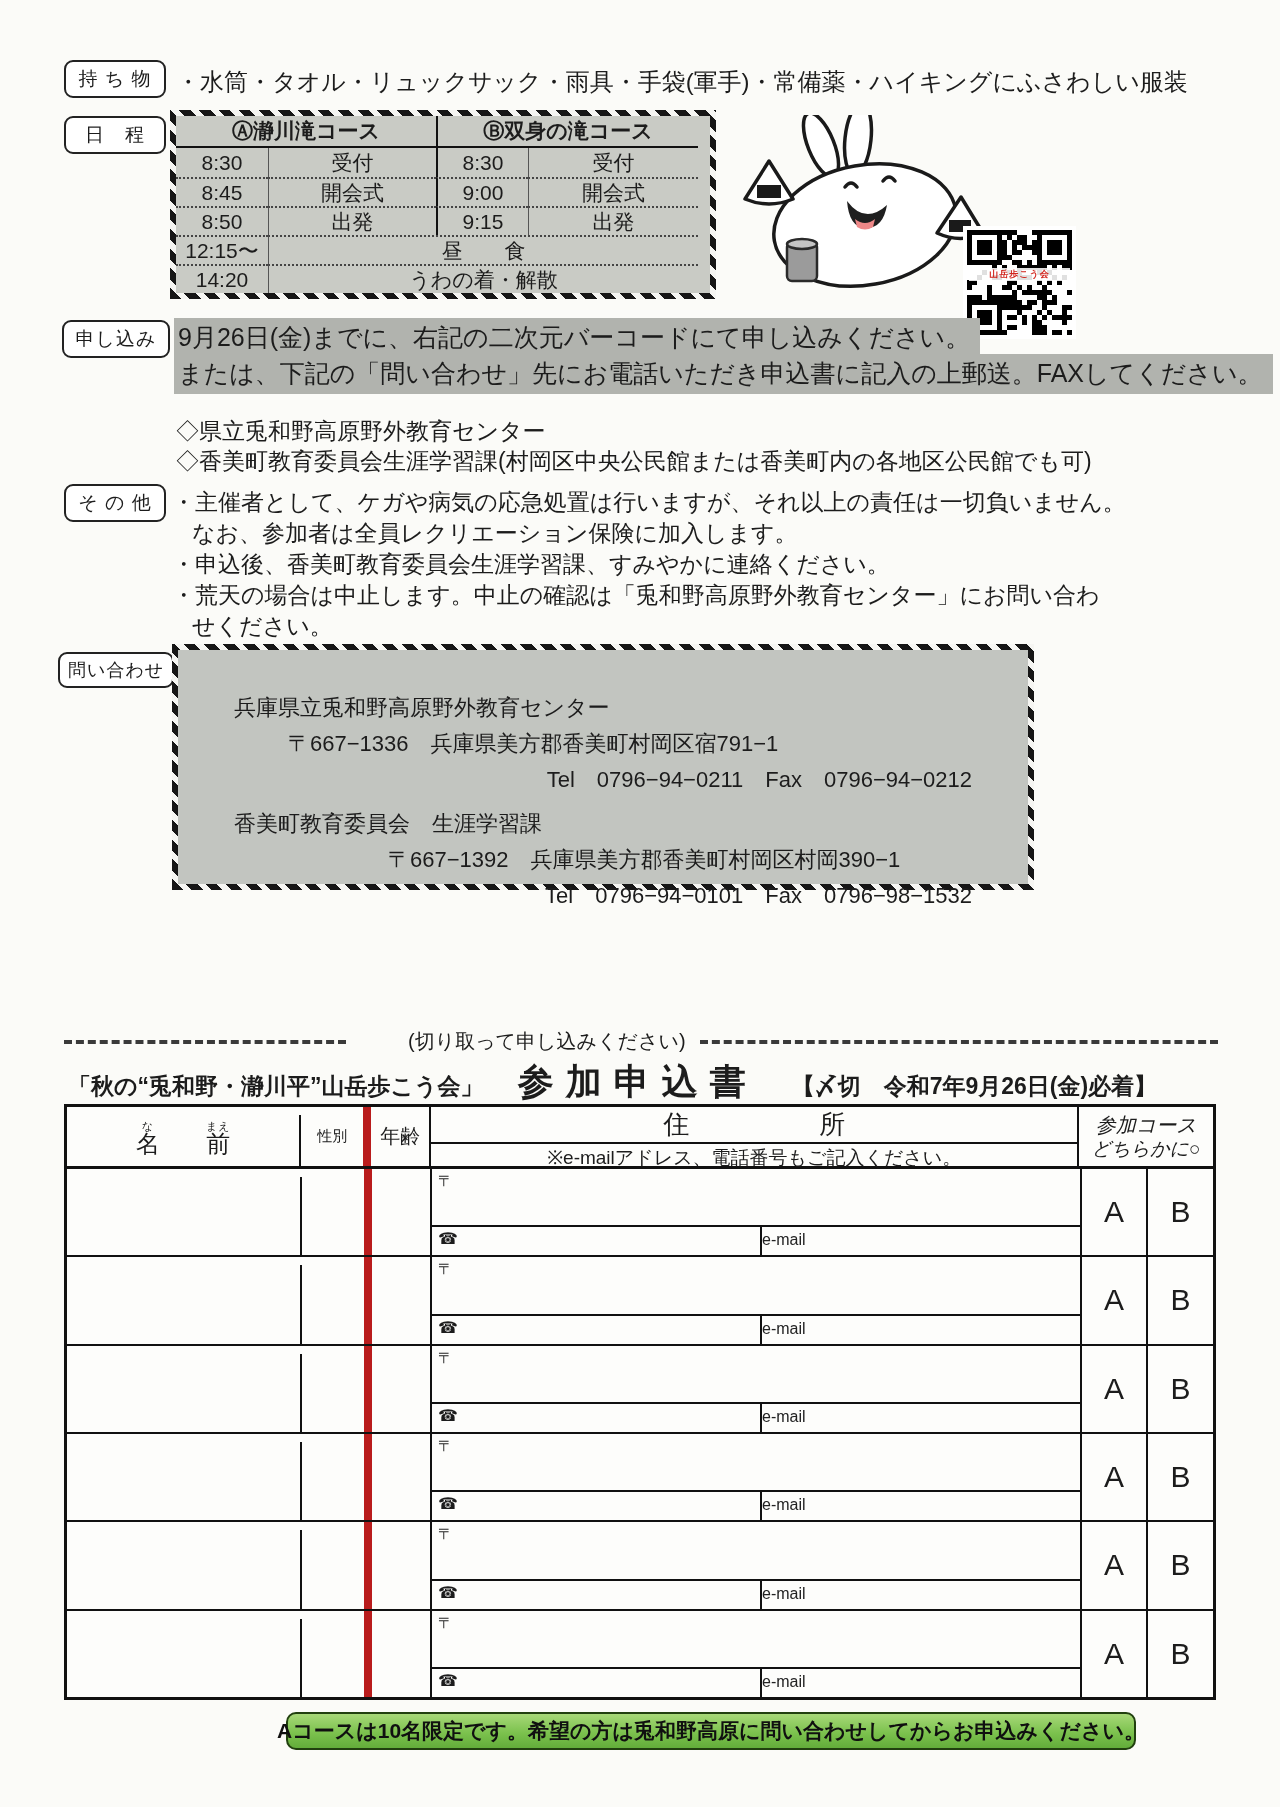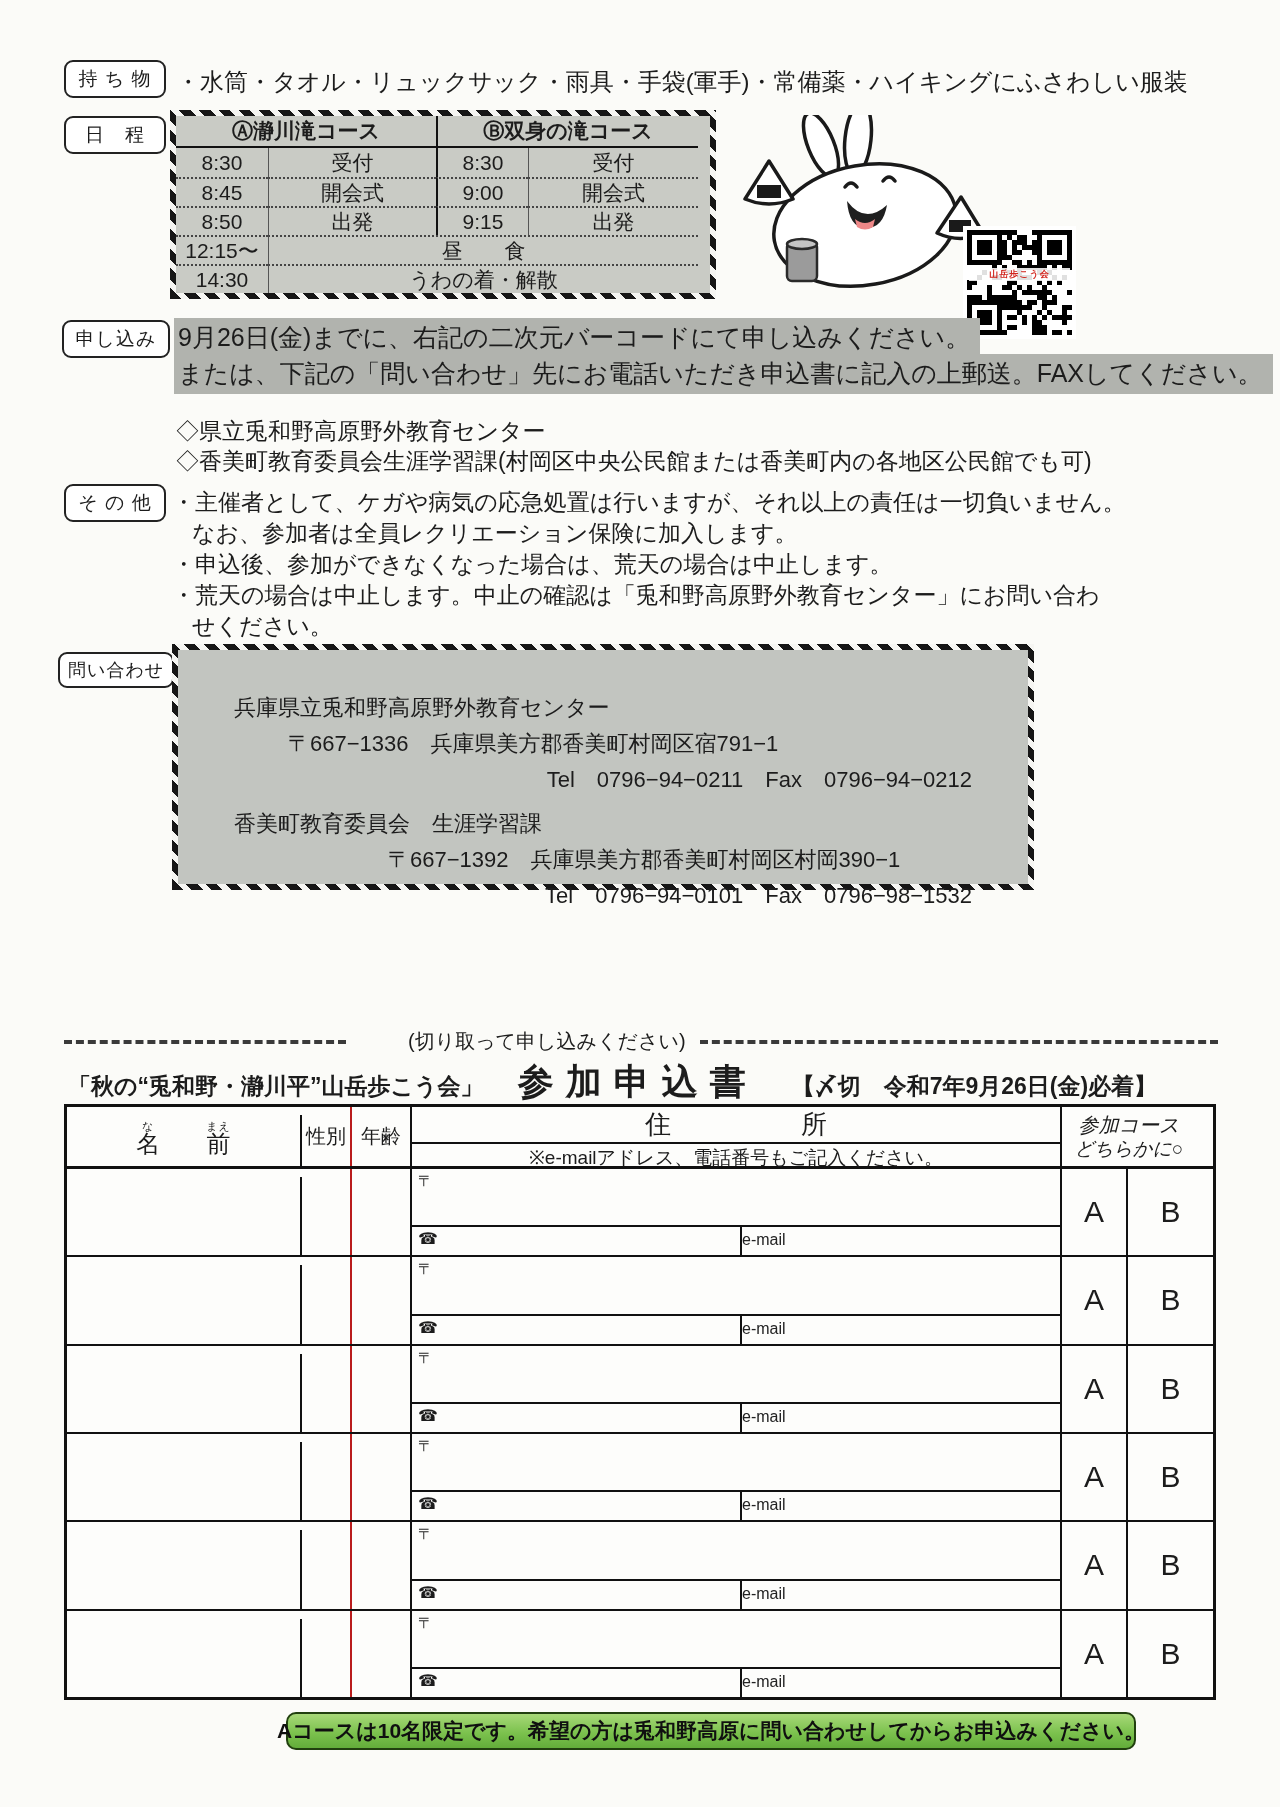--- a/index.html
+++ b/index.html
@@ -47,21 +47,21 @@
   .ft-prefix { font-size:23px; font-weight:bold; }
   .ft-main { font-size:36px; font-weight:bold; letter-spacing:12px; margin:0 6px; }
   .ft-suffix { font-size:23px; font-weight:bold; }
 
   
   .form-table { position:absolute; border:3px solid #111; display:flex;
                 flex-direction:column; background:#fdfdfb; }
   .fh { display:flex; height:62px; border-bottom:3px solid #111; }
   .fcell { display:flex; align-items:center; justify-content:center; }
   .w-name { width:235px; border-right:2px solid #111;margin-top:8px; }
-  .w-sex  { width:50px;  border-right:2px solid #b91c1c; font-size:20px; }
+  .w-sex  { width:70px;  border-right:8px solid #b91c1c; font-size:15px; }
   .w-age  { width:60px;  border-right:2px solid #111; font-size:20px; }
   .w-addr { width:650px; border-right:2px solid #111; display:flex; flex-direction:column; }
   .w-ca   { width:66px;  border-right:2px solid #111; }
   .w-cb   { flex:1; }
   .name-head { font-size:24px; display:flex; gap:46px; }
   .name-head rt { font-size:11px; letter-spacing:1px; }
   .addr-title { flex:1; display:flex; align-items:center; justify-content:center;
                 font-size:26px; border-bottom:2px solid #111; }
   .addr-note { flex:1; display:flex; align-items:center; justify-content:center;
                font-size:19px; }
@@ -120,21 +120,21 @@
       <div class="cell dot vthin">開会式</div>
 
       <div class="cell dot">8:50</div>
       <div class="cell dot vthin">出発</div>
       <div class="cell dot vthick">9:15</div>
       <div class="cell dot vthin">出発</div>
 
       <div class="cell dot">12:15〜</div>
       <div class="cell dot vthin span3">昼　　食</div>
 
-      <div class="cell dot">14:30</div>
+      <div class="cell dot">14:20</div>
       <div class="cell dot vthin span3">うわの着・解散</div>
     </div>
   </div>
 
   <svg class="rabbit" style="left:725px; top:115px;" width="265" height="185" viewBox="0 0 265 185">
     <g fill="#ffffff" stroke="#1a1a1a" stroke-width="3.5" stroke-linejoin="round">
       <ellipse cx="96" cy="30" rx="13" ry="34" transform="rotate(-22 96 30)"></ellipse>
       <ellipse cx="133" cy="24" rx="13" ry="36" transform="rotate(6 133 24)"></ellipse>
       <ellipse cx="140" cy="110" rx="92" ry="60" transform="rotate(-10 140 110)"></ellipse>
       <path d="M20,84 L44,46 L68,84 Q44,94 20,84 Z"></path>
@@ -603,21 +603,21 @@
   <div class="label-box" style="left:62px; top:320px; width:108px;">申し込み</div>
   <div class="hl" style="left:174px; top:318px;">9月26日(金)までに、右記の二次元バーコードにて申し込みください。</div>
   <div class="hl" style="left:174px; top:354px;">または、下記の「問い合わせ」先にお電話いただき申込書に記入の上郵送。FAXしてください。</div>
 
   <div class="body-text" style="left:176px; top:416px;">◇県立兎和野高原野外教育センター</div>
   <div class="body-text" style="left:176px; top:446px;">◇香美町教育委員会生涯学習課(村岡区中央公民館または香美町内の各地区公民館でも可)</div>
 
   <div class="label-box" style="left:64px; top:484px; width:102px;">そ の 他</div>
   <div class="body-text" style="left:192px; top:518px;">なお、参加者は全員レクリエーション保険に加入します。</div>
   <div class="body-text" style="left:172px; top:487px;">・主催者として、ケガや病気の応急処置は行いますが、それ以上の責任は一切負いません。</div>
-  <div class="body-text" style="left:172px; top:549px;">・申込後、参加ができなくなった場合は、荒天の場合は中止します。</div>
+  <div class="body-text" style="left:172px; top:549px;">・申込後、香美町教育委員会生涯学習課、すみやかに連絡ください。</div>
   <div class="body-text" style="left:172px; top:580px;">・荒天の場合は中止します。中止の確認は「兎和野高原野外教育センター」にお問い合わ</div>
   <div class="body-text" style="left:192px; top:611px;">せください。</div>
 
   <div class="label-box" style="left:58px; top:652px; width:116px; font-size:18px;">問い合わせ</div>
   <div class="striped" style="left:172px; top:644px; width:862px; height:246px;">
     <div class="contact-inner">
       <div class="cline" style="padding-left:56px;">兵庫県立兎和野高原野外教育センター</div>
       <div class="cline" style="padding-left:110px;">〒667−1336　兵庫県美方郡香美町村岡区宿791−1</div>
       <div class="cline" style="text-align:right; padding-right:56px;">Tel　0796−94−0211　Fax　0796−94−0212</div>
       <div style="height:8px;"></div>

